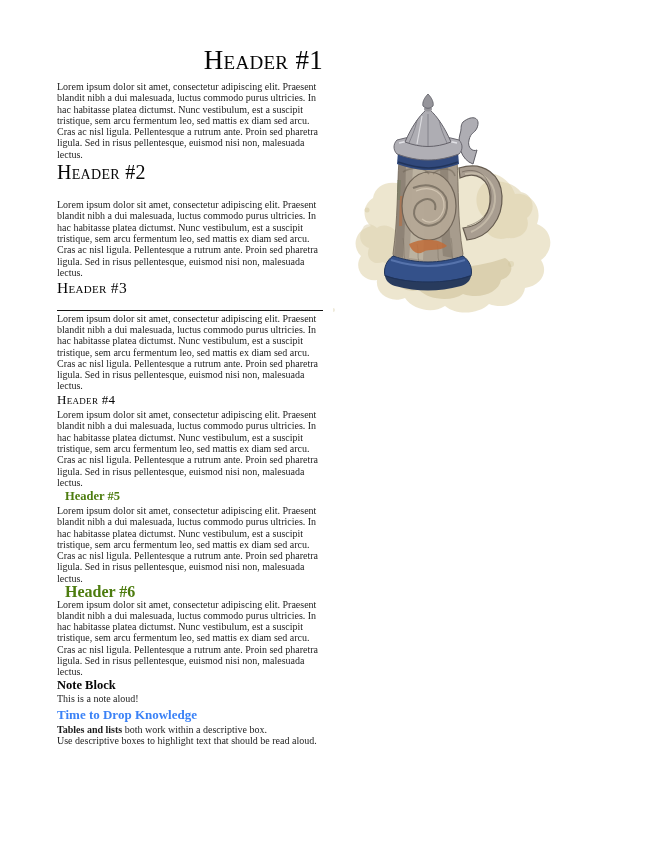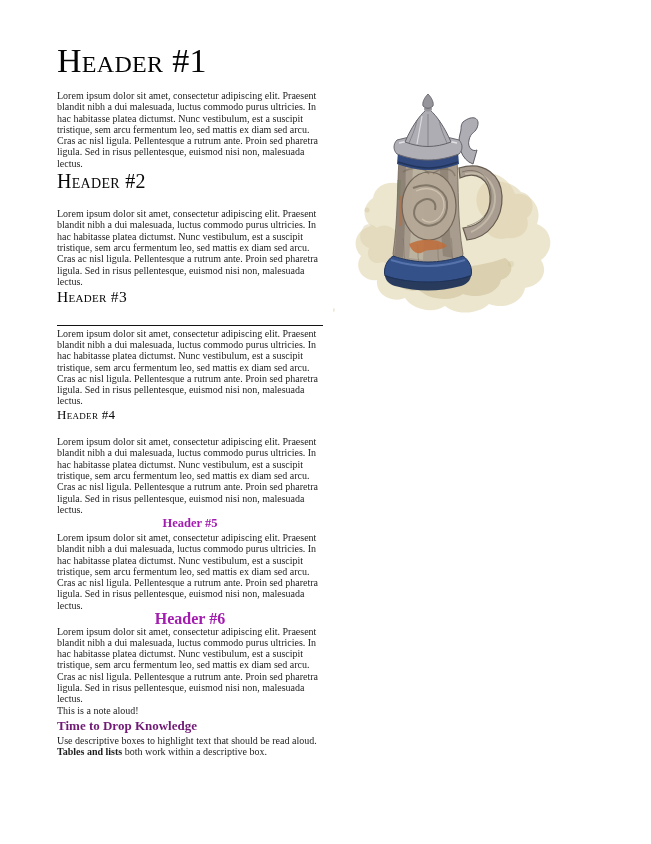--- a/index.html
+++ b/index.html
@@ -24,40 +24,39 @@
     text-align:left;
     color:#1d1d1d;
   }
   h1.hx,h2.hx,h3.hx,h4.hx{
     font-variant:small-caps;
     font-weight:normal;
     color:#060606;
     margin:0;
     letter-spacing:0.3px;
   }
-  h1.hx{font-size:34px;line-height:31px;margin-bottom:14px;}
+  h1.hx{font-size:27px;line-height:31px;margin-bottom:5px;text-align:right;}
   h2.hx{font-size:20px;line-height:22px;margin-top:1px;margin-bottom:16px;}
   h3.hx{
     font-size:15.5px;line-height:15.5px;
     margin-top:2px;margin-bottom:2px;
-    padding-bottom:20px;
+    padding-bottom:14px;
     border-bottom:1.5px solid #121212;
   }
-  h4.hx{font-size:13px;line-height:14.3px;margin-top:1px;margin-bottom:14px;}
+  h4.hx{font-size:13px;line-height:14.3px;margin-top:1px;margin-bottom:2px;}
   h5.hx,h6.hx{
     font-variant:normal;
     font-weight:bold;
-    color:#a21caf;
-    margin:0;
-    text-align:center;
+    color:#4d7c0f;
+    margin:8px;
   }
   h5.hx{font-size:12.5px;line-height:13.8px;margin-top:2px;margin-bottom:1px;}
   h6.hx{font-size:16px;line-height:11.6px;margin-top:2px;margin-bottom:1px;}
   .note-title{font-size:12.5px;line-height:13.8px;font-weight:bold;margin:1px 0 1px 0;color:#060606;}
-  .knowledge-title{font-size:13px;line-height:15px;font-weight:bold;margin:2px 0 2px 0;color:#701a75;}
+  .knowledge-title{font-size:13px;line-height:15px;font-weight:bold;margin:2px 0 2px 0;color:#3b82f6;}
   .bold-run{font-weight:bold;}
   .artwork{
     position:absolute;
     left:333px;top:88px;
     width:230px;height:230px;
   }
 </style>
 </head>
 <body>
 
@@ -76,25 +75,26 @@
 
     <h4 class="hx">Header #4</h4>
     <p class="body-text">Lorem ipsum dolor sit amet, consectetur adipiscing elit. Praesent blandit nibh a dui malesuada, luctus commodo purus ultricies. In hac habitasse platea dictumst. Nunc vestibulum, est a suscipit tristique, sem arcu fermentum leo, sed mattis ex diam sed arcu. Cras ac nisl ligula. Pellentesque a rutrum ante. Proin sed pharetra ligula. Sed in risus pellentesque, euismod nisi non, malesuada lectus.</p>
 
     <h5 class="hx">Header #5</h5>
     <p class="body-text">Lorem ipsum dolor sit amet, consectetur adipiscing elit. Praesent blandit nibh a dui malesuada, luctus commodo purus ultricies. In hac habitasse platea dictumst. Nunc vestibulum, est a suscipit tristique, sem arcu fermentum leo, sed mattis ex diam sed arcu. Cras ac nisl ligula. Pellentesque a rutrum ante. Proin sed pharetra ligula. Sed in risus pellentesque, euismod nisi non, malesuada lectus.</p>
 
     <h6 class="hx">Header #6</h6>
     <p class="body-text">Lorem ipsum dolor sit amet, consectetur adipiscing elit. Praesent blandit nibh a dui malesuada, luctus commodo purus ultricies. In hac habitasse platea dictumst. Nunc vestibulum, est a suscipit tristique, sem arcu fermentum leo, sed mattis ex diam sed arcu. Cras ac nisl ligula. Pellentesque a rutrum ante. Proin sed pharetra ligula. Sed in risus pellentesque, euismod nisi non, malesuada lectus.</p>
 
+    <div class="note-title">Note Block</div>
     <p class="body-text">This is a note aloud!</p>
 
     <div class="knowledge-title">Time to Drop Knowledge</div>
+    <p class="body-text"><span class="bold-run">Tables and lists</span><span> both work within a descriptive box.</span></p>
     <p class="body-text">Use descriptive boxes to highlight text that should be read aloud.</p>
-    <p class="body-text"><span class="bold-run">Tables and lists</span><span> both work within a descriptive box.</span></p>
 
   </div>
 
   <div class="artwork">
     <svg width="230" height="230" viewBox="0 0 230 230" xmlns="http://www.w3.org/2000/svg">
 
       <g>
         <path opacity="0.8" d="M 40,110 C 28,118 30,132 38,138 C 22,142 18,158 28,168 C 20,180 30,194 44,192 C 42,206 58,216 72,210 C 80,222 100,226 112,218 C 124,228 146,226 156,216 C 172,222 190,214 192,200 C 208,198 216,184 208,172 C 222,162 220,142 204,136 C 210,120 198,104 182,106 C 176,88 156,80 144,88 C 132,76 112,76 104,86 C 88,78 70,84 68,96 C 54,92 42,98 40,110 Z" fill="#e8e0c3"></path>
         <path opacity="0.55" d="M 30,140 C 24,148 28,158 36,160 C 32,170 40,178 50,174 C 58,180 68,176 68,168 C 78,164 76,152 66,150 C 64,140 52,134 44,140 C 40,136 32,134 30,140 Z" fill="#dcd2b0"></path>
         <path opacity="0.6" d="M 150,96 C 140,106 142,122 152,130 C 148,144 160,154 174,150 C 188,152 198,142 194,130 C 204,122 200,106 188,104 C 180,94 162,90 150,96 Z" fill="#ddd2ad"></path>

